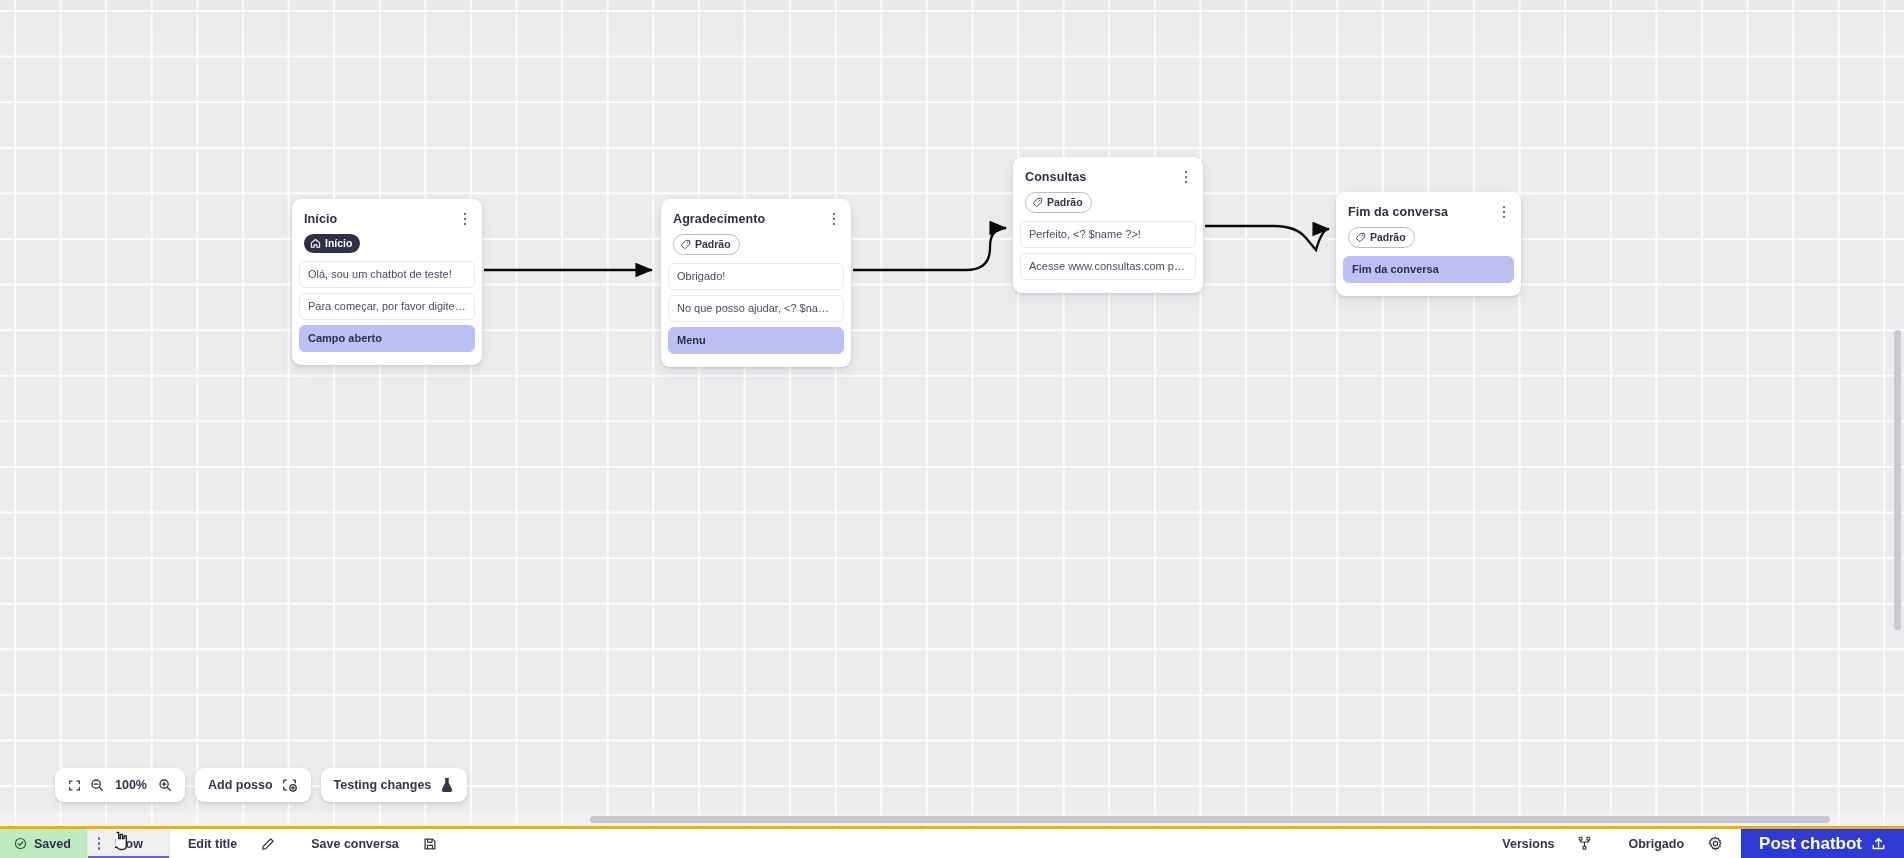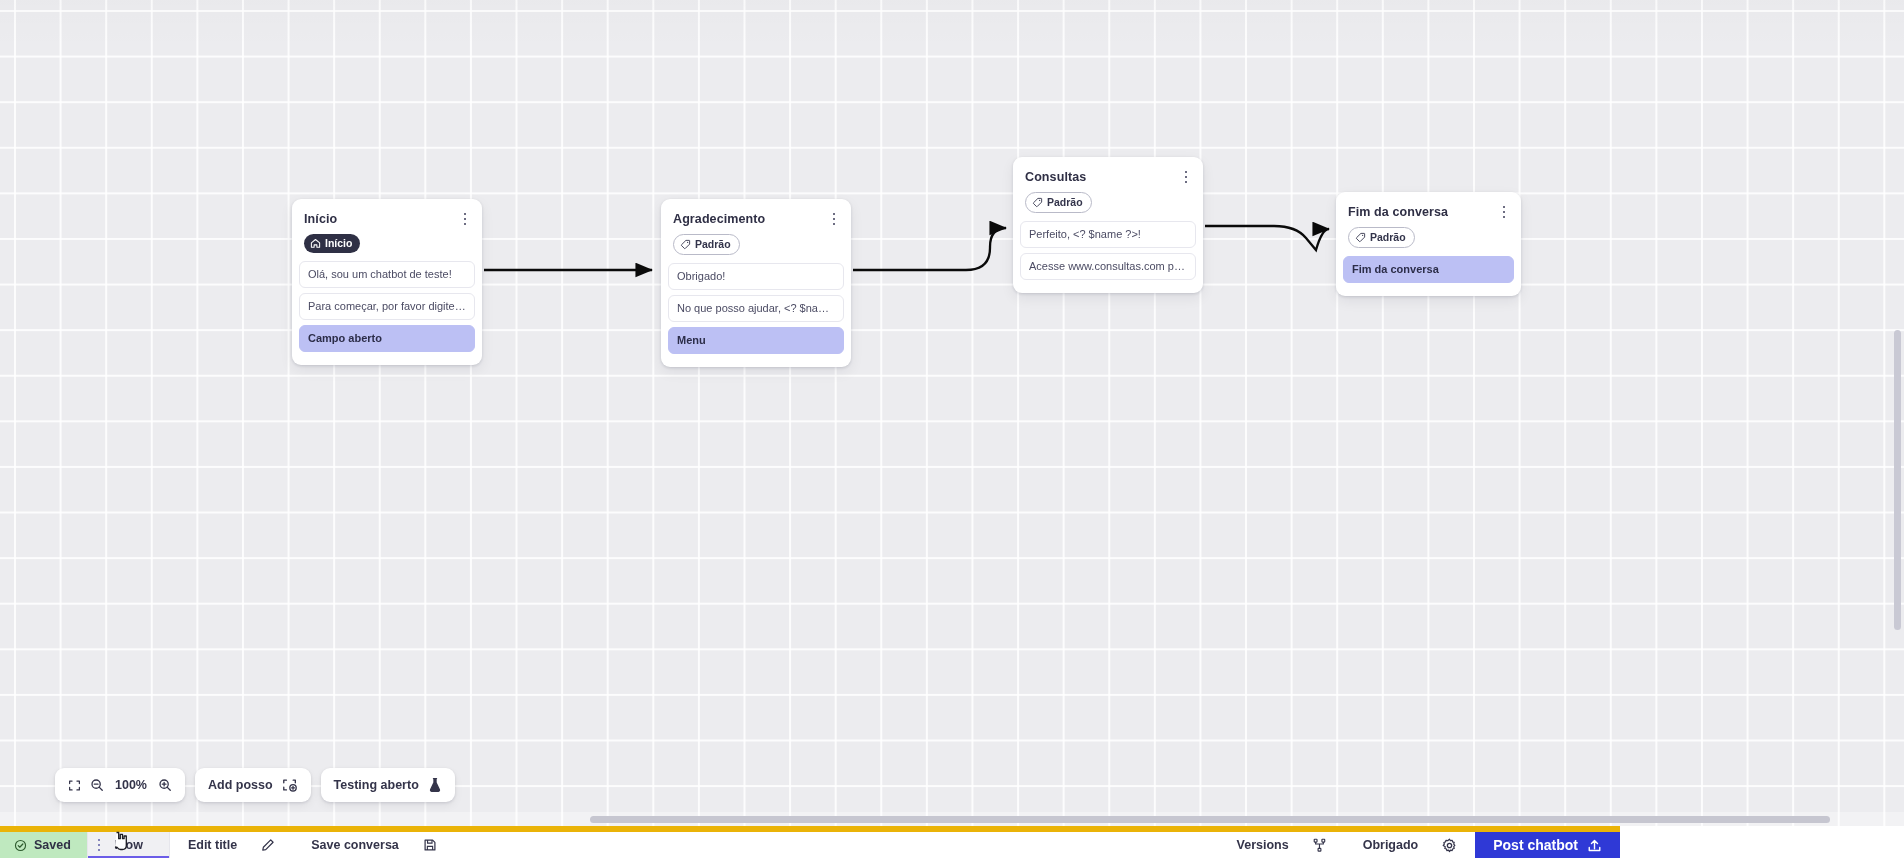--- a/index.html
+++ b/index.html
@@ -128,23 +128,23 @@
     cursor: pointer;
     white-space: nowrap;
   }
   .tool-pill .ic { display:flex; align-items:center; cursor:pointer; }
   .zoom-val { font-size:12.5px; font-weight:700; color:#34344a; min-width:36px; text-align:center;}
 
   
   #statusbar {
     position: absolute;
     left:0; bottom:0;
-    width: 1620px; height: 32px;
+    width: 1904px; height: 32px;
     background:#ffffff;
-    border-top: 6px solid #eab308;
+    border-top: 3px solid #eab308;
     display:flex; align-items:stretch;
     font-size: 12.5px;
     z-index: 10;
   }
   .sb-left { display:flex; align-items:stretch; }
   .sb-right { display:flex; align-items:stretch; margin-left:auto;justify-content:space-between; }
 
   .saved-chip {
     background: #bfe9bf;
     display:flex; align-items:center; gap:7px;
@@ -173,21 +173,21 @@
     background:#6b5ce7;
   }
   .flow-dots { display:flex; flex-direction:column; gap:2.4px; align-items:center; }
   .flow-dots i { width:2.6px;height:2.6px;border-radius:50%;background:#5f5fa8;display:block;}
 
   .post-btn {
     background:#2f39d6;
     color:#ffffff;
     display:flex; align-items:center; gap:9px;
     padding: 0 18px;
-    font-size:14px; font-weight:700;
+    font-size:17px; font-weight:700;
     cursor:pointer;
   }
 
   
   #cursor { position:absolute; left:112px; bottom:6px; width:18px; height:22px; z-index:20; pointer-events:none;}
 
   
   #hscroll {
     position:absolute; left:0; bottom:0; width:1904px; height:14px; z-index:4;
     background: rgba(255,255,255,0.35);
@@ -347,21 +347,21 @@
       <span class="ic">
         <svg width="16" height="15" viewBox="0 0 18 16">
           <path d="M2 5V2h3M12.6 2h2.4v3M2 10v3h3" fill="none" stroke="#34344a" stroke-width="1.5" stroke-linecap="round" stroke-linejoin="round" stroke-dasharray="0"></path>
           <circle cx="12.4" cy="10.6" r="3.6" fill="none" stroke="#34344a" stroke-width="1.5"></circle>
           <path d="M10.7 10.6h3.4M12.4 8.9v3.4" stroke="#34344a" stroke-width="1.5" stroke-linecap="round"></path>
         </svg>
       </span>
     </div>
 
     <div class="tool-pill">
-      <span>Testing aberto</span>
+      <span>Testing changes</span>
       <span class="ic">
         <svg width="14" height="16" viewBox="0 0 16 18">
           <path d="M6.2 1.6h3.6M6.8 1.6v4.6L3 14.1c-.5 1 .2 2.1 1.3 2.1h7.4c1.1 0 1.8-1.1 1.3-2.1L9.2 6.2V1.6" fill="#34344a" stroke="#34344a" stroke-width="1.4" stroke-linecap="round" stroke-linejoin="round"></path>
         </svg>
       </span>
     </div>
   </div>
 
   <div id="vscroll">
       <div class="thumb"></div>

